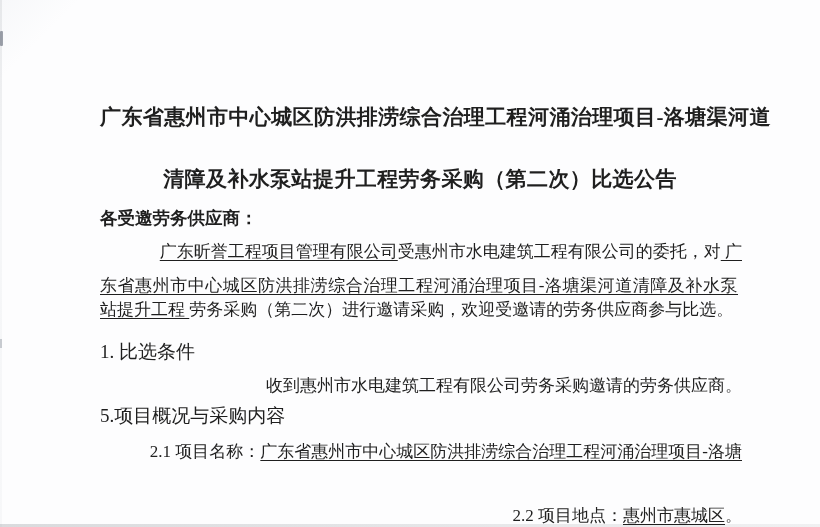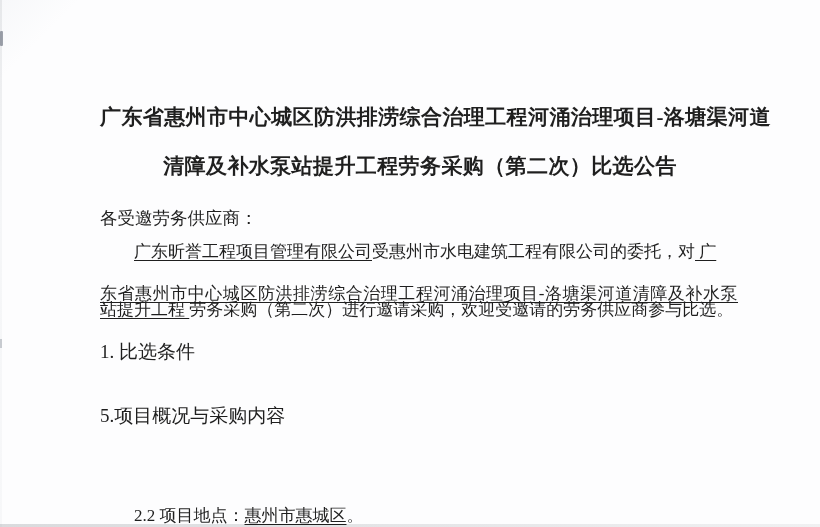--- a/index.html
+++ b/index.html
@@ -30,29 +30,29 @@
   .title-line {
     left: 100px;
     right: 80px;
     text-align: center;
     font-weight: bold;
     font-size: 21px;
     letter-spacing: 0.4px;
     line-height: 28px;
   }
   .salutation {
-    font-weight: normal;
+    font-weight: bold;
     font-size: 17.5px;
   }
   .heading {
     font-weight: normal;
     font-size: 19px;
   }
-  .indent { padding-left: 34px; }
-  .tight-justify { letter-spacing: 0.55px; margin-top: 8px; }
+  .indent { padding-left: 34px; text-align: right; }
+  .tight-justify { letter-spacing: 0.55px; }
   .u {
     text-decoration: underline;
     text-underline-offset: 3px;
     text-decoration-thickness: 1.4px;
   }
   
   .edge-shade {
     position: absolute;
     left: 0; top: 0;
     width: 2px; height: 100%;
@@ -86,32 +86,34 @@
 
 <div class="page">
 
   <div class="edge-shade"></div>
   <div class="corner-mark"></div>
   <div class="side-mark"></div>
   <div class="bottom-shadow"></div>
 
   <div class="line title-line" style="top:103px">广东省惠州市中心城区防洪排涝综合治理工程河涌治理项目-洛塘渠河道</div>
 
-  <div class="line title-line" style="top:152px">清障及补水泵站提升工程劳务采购（第二次）比选公告</div>
+  <div class="line title-line" style="top:165px">清障及补水泵站提升工程劳务采购（第二次）比选公告</div>
 
   <div class="line salutation" style="top:205px">各受邀劳务供应商：</div>
 
   <div class="line indent" style="top:239px"><span class="u">广东昕誉工程项目管理有限公司</span><span>受惠州市水电建筑工程有限公司的委托，对</span><span class="u"> 广</span></div>
 
   <div class="line tight-justify" style="top:273px"><span class="u">东省惠州市中心城区防洪排涝综合治理工程河涌治理项目-洛塘渠河道清障及补水泵</span></div>
 
   <div class="line" style="top:297px"><span class="u">站提升工程 </span><span>劳务采购（第二次）进行邀请采购，欢迎受邀请的劳务供应商参与比选。</span></div>
 
   <div class="line heading" style="top:339px">1. 比选条件</div>
 
+  <div class="line indent" style="top:373px">收到惠州市水电建筑工程有限公司劳务采购邀请的劳务供应商。</div>
 
   <div class="line heading" style="top:403px">5.项目概况与采购内容</div>
 
+  <div class="line indent" style="top:439px"><span>2.1 项目名称：</span><span class="u">广东省惠州市中心城区防洪排涝综合治理工程河涌治理项目-洛塘</span></div>
 
 
   <div class="line indent" style="top:503px"><span>2.2 项目地点：</span><span class="u">惠州市惠城区</span><span>。</span></div>
 
 </div>
 
 </body></html>

